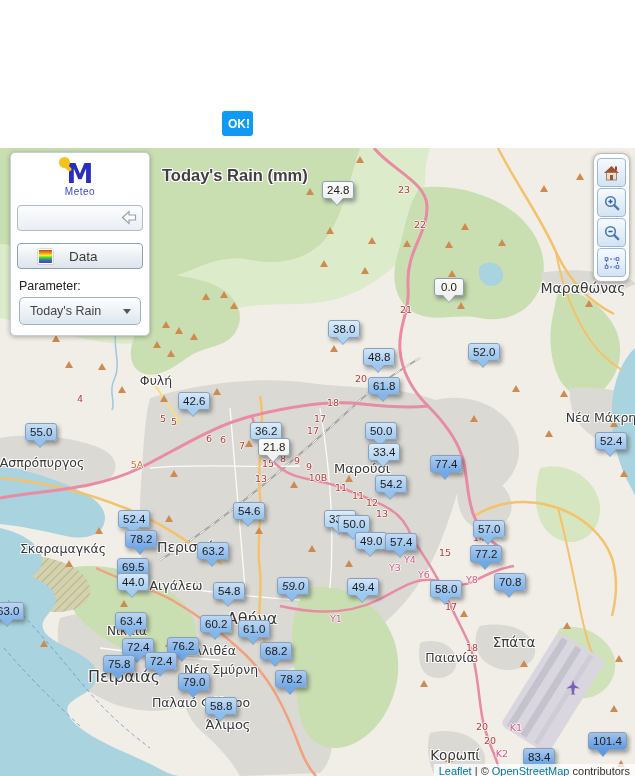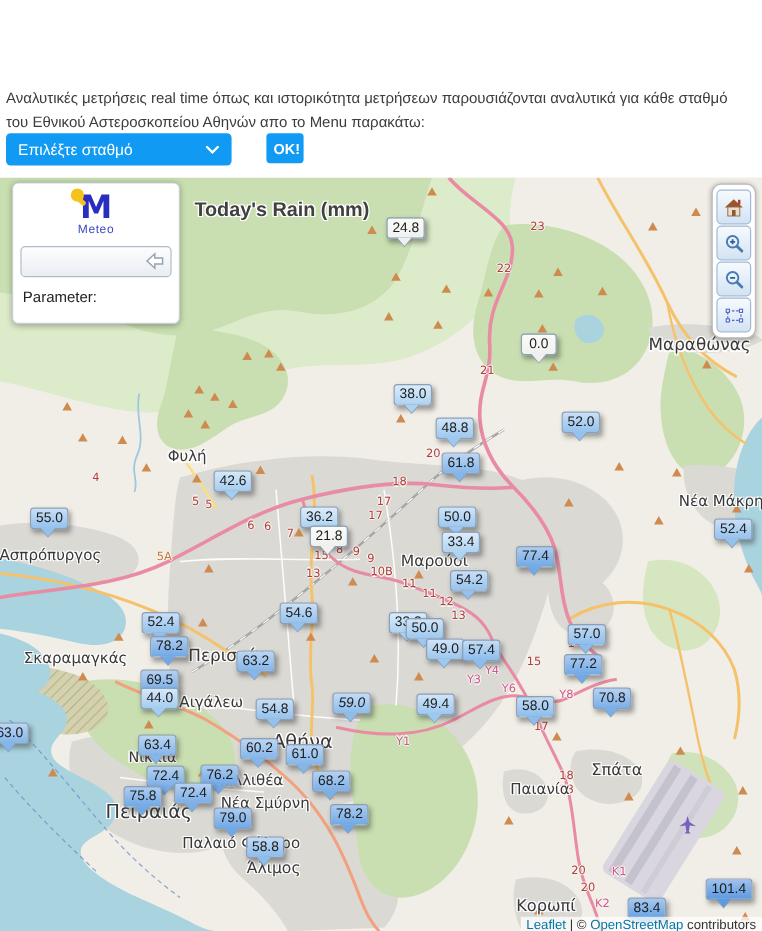--- a/index.html
+++ b/index.html
@@ -78,30 +78,21 @@
         justify-content:center;cursor:pointer;box-sizing:border-box;}
 
   .attribution{position:absolute;right:0;bottom:-3px;z-index:7;background:rgba(255,255,255,.75);
         font-size:11px;color:#333;padding:1px 5px 2px 5px;white-space:nowrap;}
   .attribution a{color:#0078A8;text-decoration:none;cursor:pointer;}
 </style>
 </head>
 <body>
 
 <div class="page">
-  <p class="page-desc">Αναλυτικές μετρήσεις real time όπως και ιστορικότητα μετρήσεων παρουσιάζονται αναλυτικά για κάθε σταθμό του Εθνικού Αστεροσκοπείου Αθηνών απο το Menu παρακάτω:</p>
-
-  <div class="station-select">
-    <span>Επιλέξτε σταθμό</span>
-    <span class="chev">
-      <svg width="12" height="8" viewBox="0 0 12 8">
-          <polyline points="1.5,1.5 6,6 10.5,1.5" fill="none" stroke="#fff" stroke-width="2" stroke-linecap="round"></polyline>
-        </svg>
-    </span>
-  </div>
+
   <button class="ok-btn">OK!</button>
 
   <div class="map">
 
     <svg class="bg" width="635" height="628" viewBox="0 0 635 628">
       <defs>
         <pattern id="hatch" width="6" height="6" patternTransform="rotate(45)" patternUnits="userSpaceOnUse">
           <rect width="6" height="6" fill="#d8cfae"></rect>
           <line x1="0" y1="0" x2="0" y2="6" stroke="#9fc08a" stroke-width="2"></line>
         </pattern>
@@ -233,21 +224,21 @@
         <div class="peak" style="left: 460px; top: 462px;"></div>
         <div class="peak" style="left: 420px; top: 532px;"></div>
         <div class="peak" style="left: 520px; top: 512px;"></div>
         <div class="peak" style="left: 563px; top: 474px;"></div>
         <div class="peak" style="left: 615px; top: 507px;"></div>
         <div class="peak" style="left: 610px; top: 557px;"></div>
         <div class="peak" style="left: 445px; top: 607px;"></div>
         <div class="peak" style="left: 617px; top: 612px;"></div>
       </div>
     <div id="roadlabels-layer">
-        <div class="roadlab" style="left: 448px; top: 41px;">23</div>
+        <div class="roadlab" style="left: 404px; top: 41px;">23</div>
         <div class="roadlab" style="left: 420px; top: 76px;">22</div>
         <div class="roadlab" style="left: 406px; top: 161px;">21</div>
         <div class="roadlab" style="left: 361px; top: 230px;">20</div>
         <div class="roadlab" style="left: 333px; top: 254px;">18</div>
         <div class="roadlab" style="left: 320px; top: 270px;">17</div>
         <div class="roadlab" style="left: 313px; top: 282px;">17</div>
         <div class="roadlab" style="left: 80px; top: 250px;">4</div>
         <div class="roadlab" style="left: 163px; top: 270px;">5</div>
         <div class="roadlab" style="left: 174px; top: 273px;">5</div>
         <div class="roadlab" style="left: 209px; top: 290px;">6</div>
@@ -360,21 +351,29 @@
         <div class="logo-text">Meteo</div>
       </div>
       <div class="search-row">
         <input value="" style="">
         <span class="back">
           <svg width="18" height="17" viewBox="0 0 18 17">
             <path d="M2.5 8.5 L9 2.5 V6 H15.5 V11 H9 V14.5 Z" fill="#fff" stroke="#95a2b0" stroke-width="1.2"></path>
           </svg>
         </span>
       </div>
+      <div class="data-btn">
+        <span class="swatch"></span>
+        <span class="lbl">Data</span>
+      </div>
       <div class="param-label">Parameter:</div>
+      <div class="param-select">
+        <span>Today's Rain</span>
+        <span class="caret"></span>
+      </div>
     </div>
 
     <div class="zoombar">
       <div class="zbtn">
         <svg width="19" height="18" viewBox="0 0 19 18">
           <polygon points="9.5,2 17,9 2,9" fill="#a0522d"></polygon>
           <rect x="4.5" y="8.5" width="10" height="7.5" fill="#ecdcc8" stroke="#8a6f5a" stroke-width="0.8"></rect>
           <rect x="8" y="11" width="3" height="5" fill="#8a5a3a"></rect>
           <rect x="13" y="2.5" width="2" height="4" fill="#b03a2e"></rect>
         </svg>

